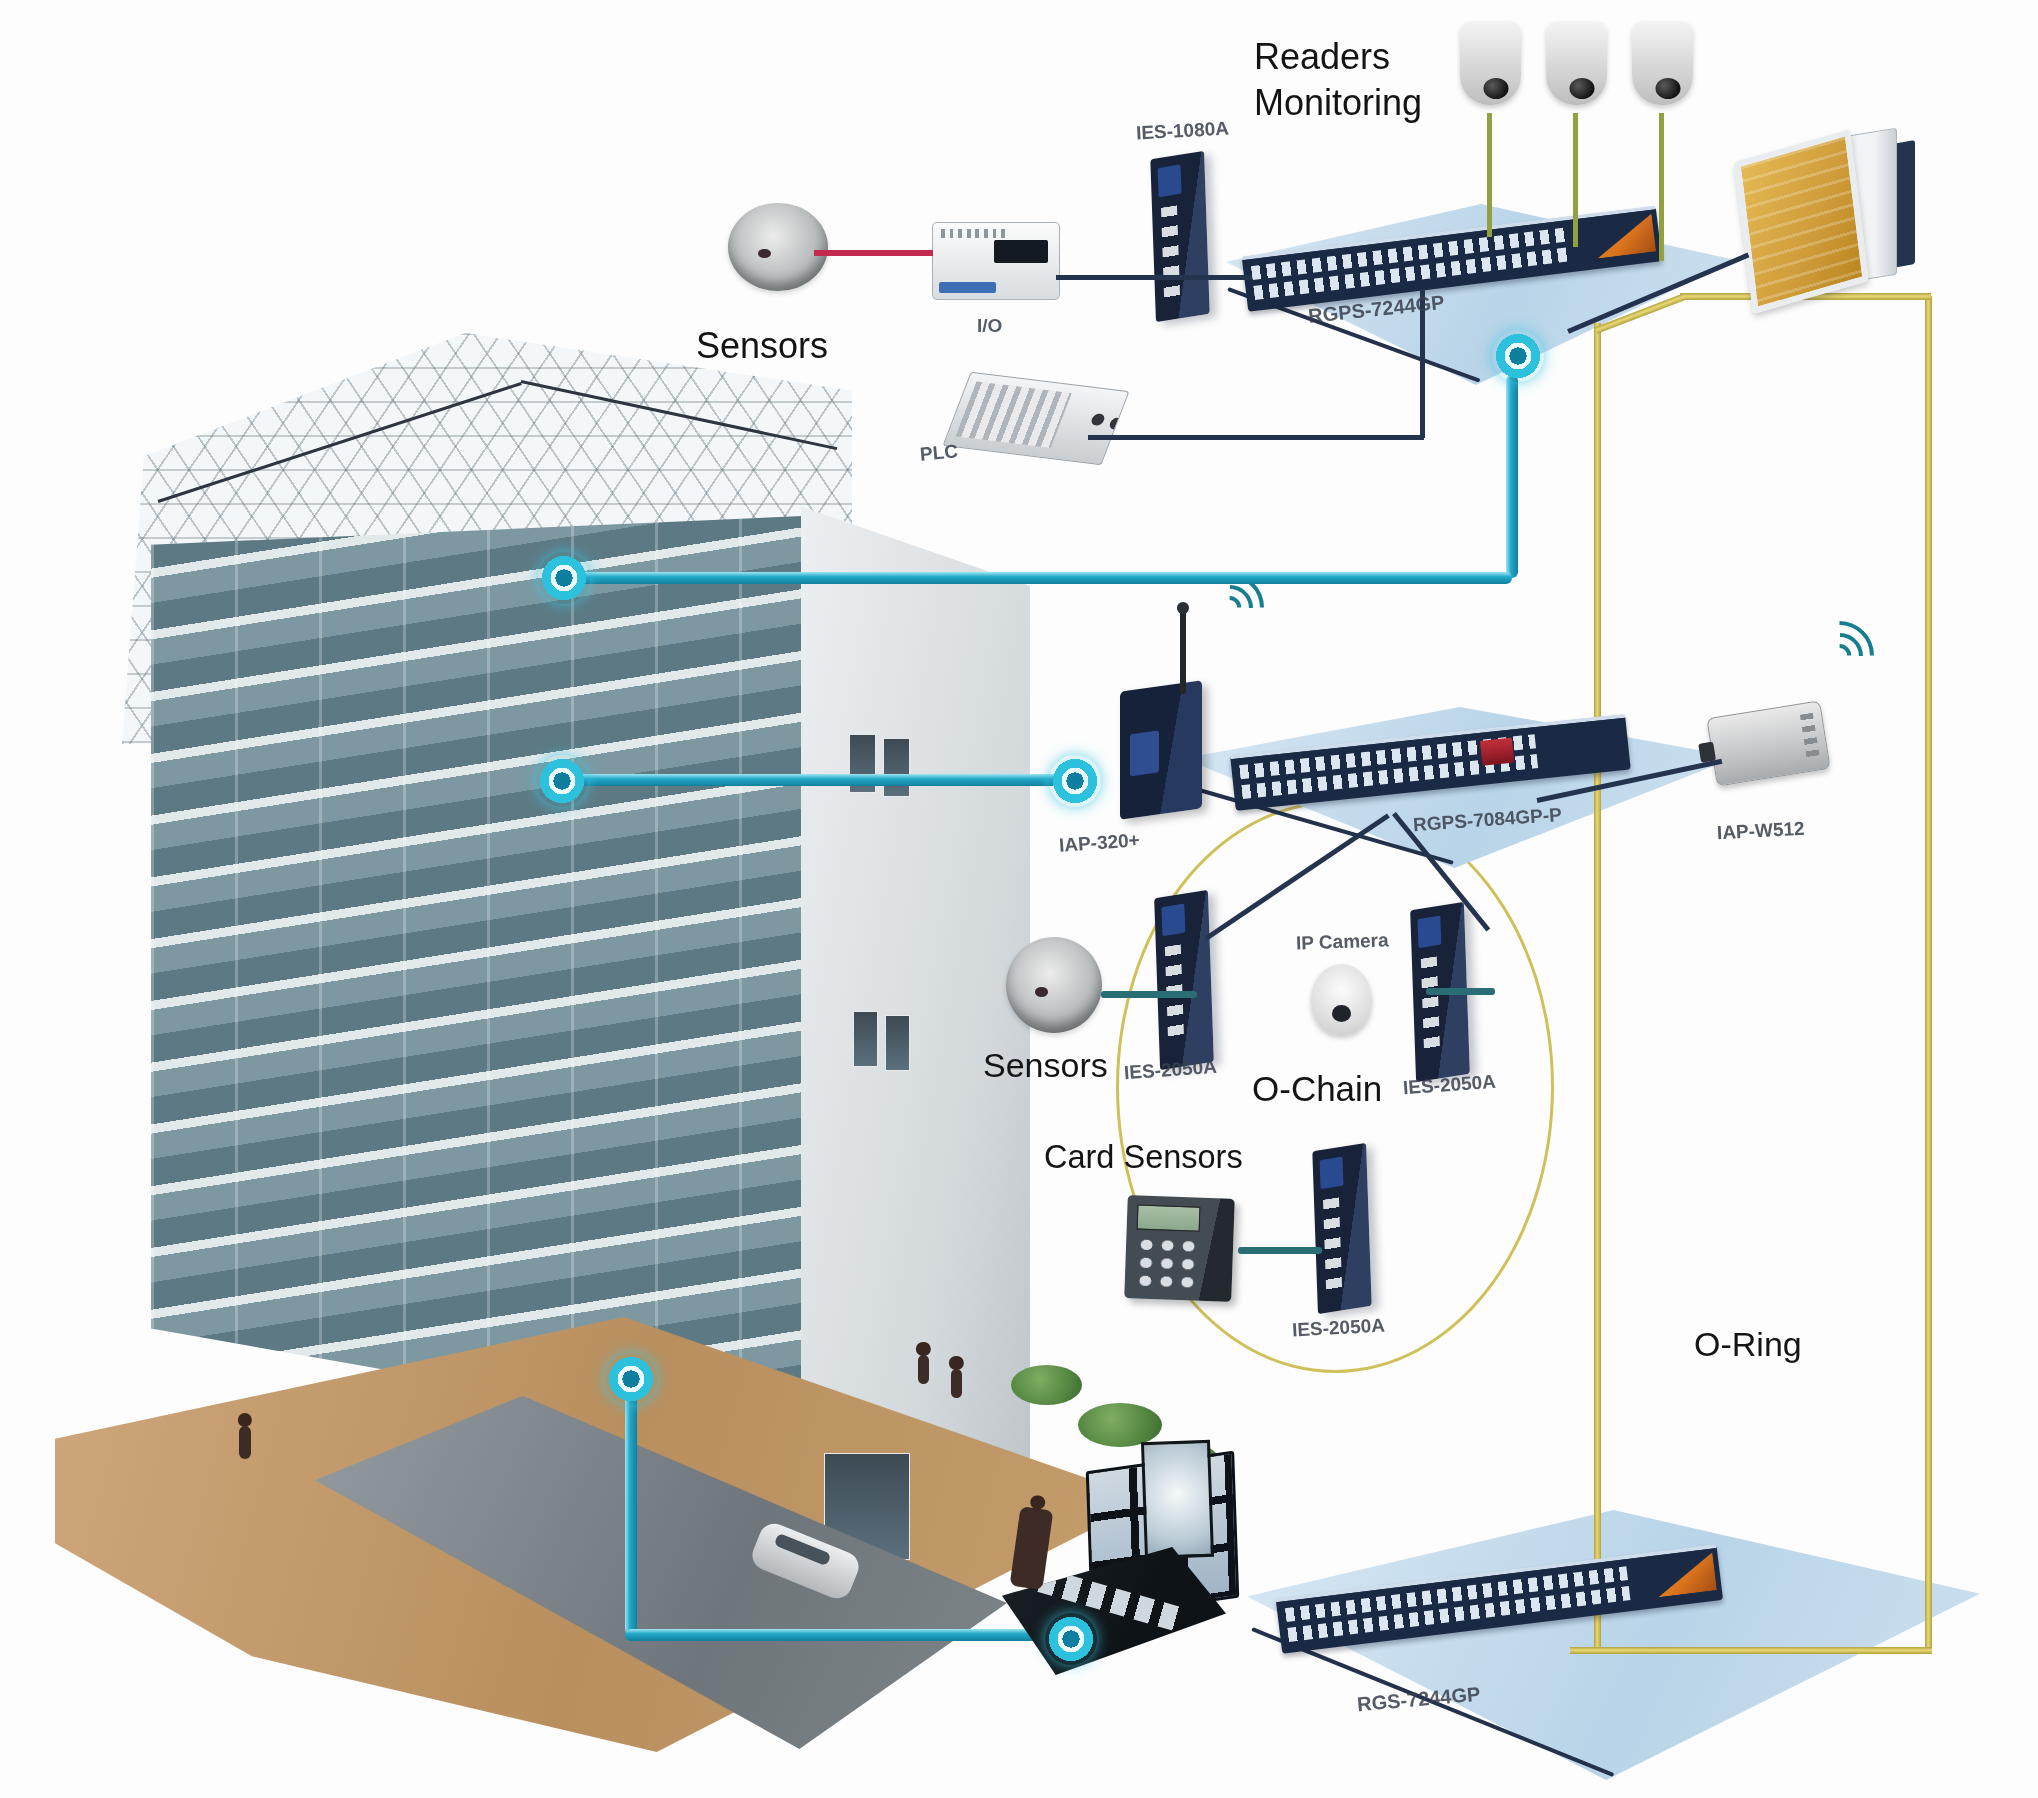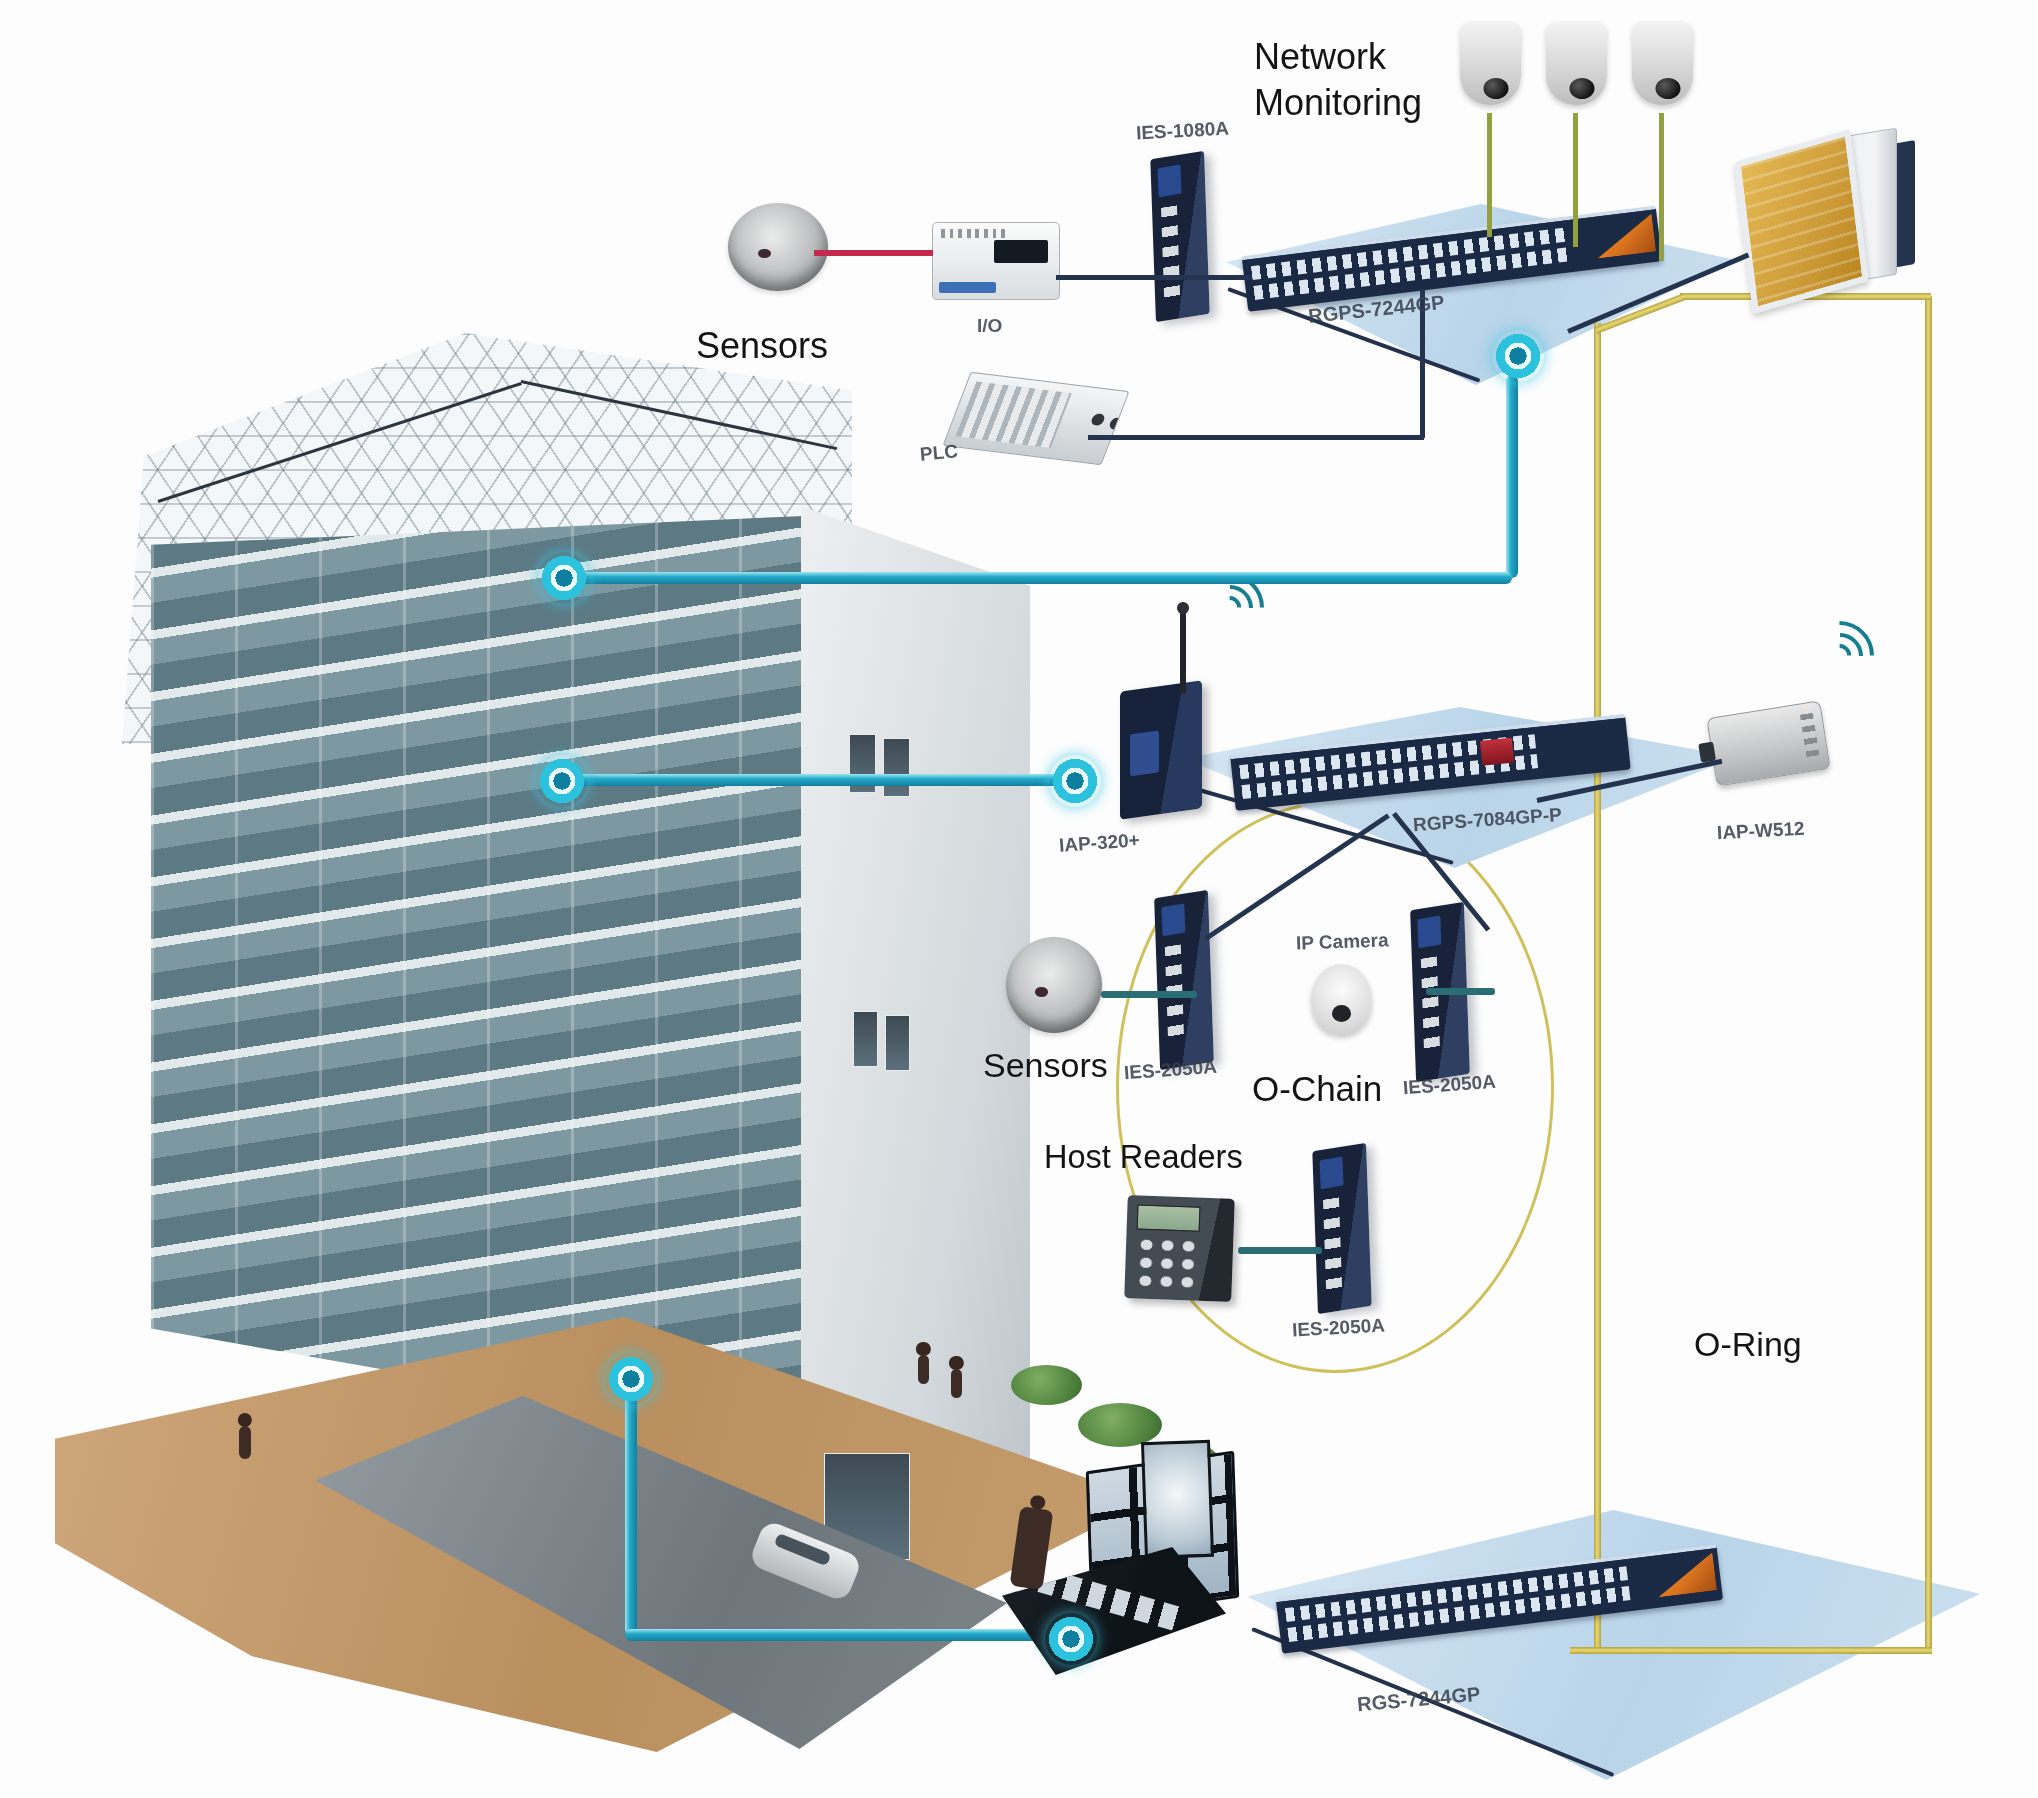--- a/index.html
+++ b/index.html
@@ -269,24 +269,24 @@
 
   <div class="cc-wall" style="left:1088px;top:1461px;"></div>
   <div class="cc-screen" style="left:1143px;top:1441px;"></div>
   <div class="cc-desk" style="left:1002px;top:1547px;"></div>
   <div class="person" style="left:1015px;top:1508px;width:32.5px;height:80px;transform:rotate(8deg);"></div>
   <div class="rack" style="left:1279px;top:1598px;width:444px;transform:rotate(-7deg);">
     <div class="body"></div>
     <div class="wedge"></div>
   </div>
 
-  <div class="lbl lbl-lg" style="left:1254px;top:34px;width:268px;line-height:1.28;">Network Monitoring</div>
+  <div class="lbl lbl-lg" style="left:1254px;top:34px;width:268px;line-height:1.28;">Readers Monitoring</div>
   <div class="lbl lbl-lg" style="left:696px;top:325px;">Sensors</div>
   <div class="lbl lbl-lg" style="left:983px;top:1046px;font-size:34px;">Sensors</div>
-  <div class="lbl lbl-md" style="left:1044px;top:1139px;">Host Readers</div>
+  <div class="lbl lbl-md" style="left:1044px;top:1139px;">Card Sensors</div>
   <div class="lbl lbl-lg lbl-bold" style="left:1252px;top:1069px;font-size:35px;">O-Chain</div>
   <div class="lbl lbl-md lbl-bold" style="left:1694px;top:1325px;font-size:34px;">O-Ring</div>
 
   <div class="dev-lbl" style="left:1136px;top:120px;transform:rotate(-3deg);">IES-1080A</div>
   <div class="dev-lbl" style="left:1308px;top:298px;transform:rotate(-6deg);font-size:20px;">RGPS-7244GP</div>
   <div class="dev-lbl" style="left:977px;top:315px;">I/O</div>
   <div class="dev-lbl" style="left:920px;top:442px;transform:rotate(-5deg);">PLC</div>
   <div class="dev-lbl" style="left:1059px;top:832px;transform:rotate(-4deg);">IAP-320+</div>
   <div class="dev-lbl" style="left:1413px;top:809px;transform:rotate(-4deg);">RGPS-7084GP-P</div>
   <div class="dev-lbl" style="left:1717px;top:820px;transform:rotate(-3deg);">IAP-W512</div>

